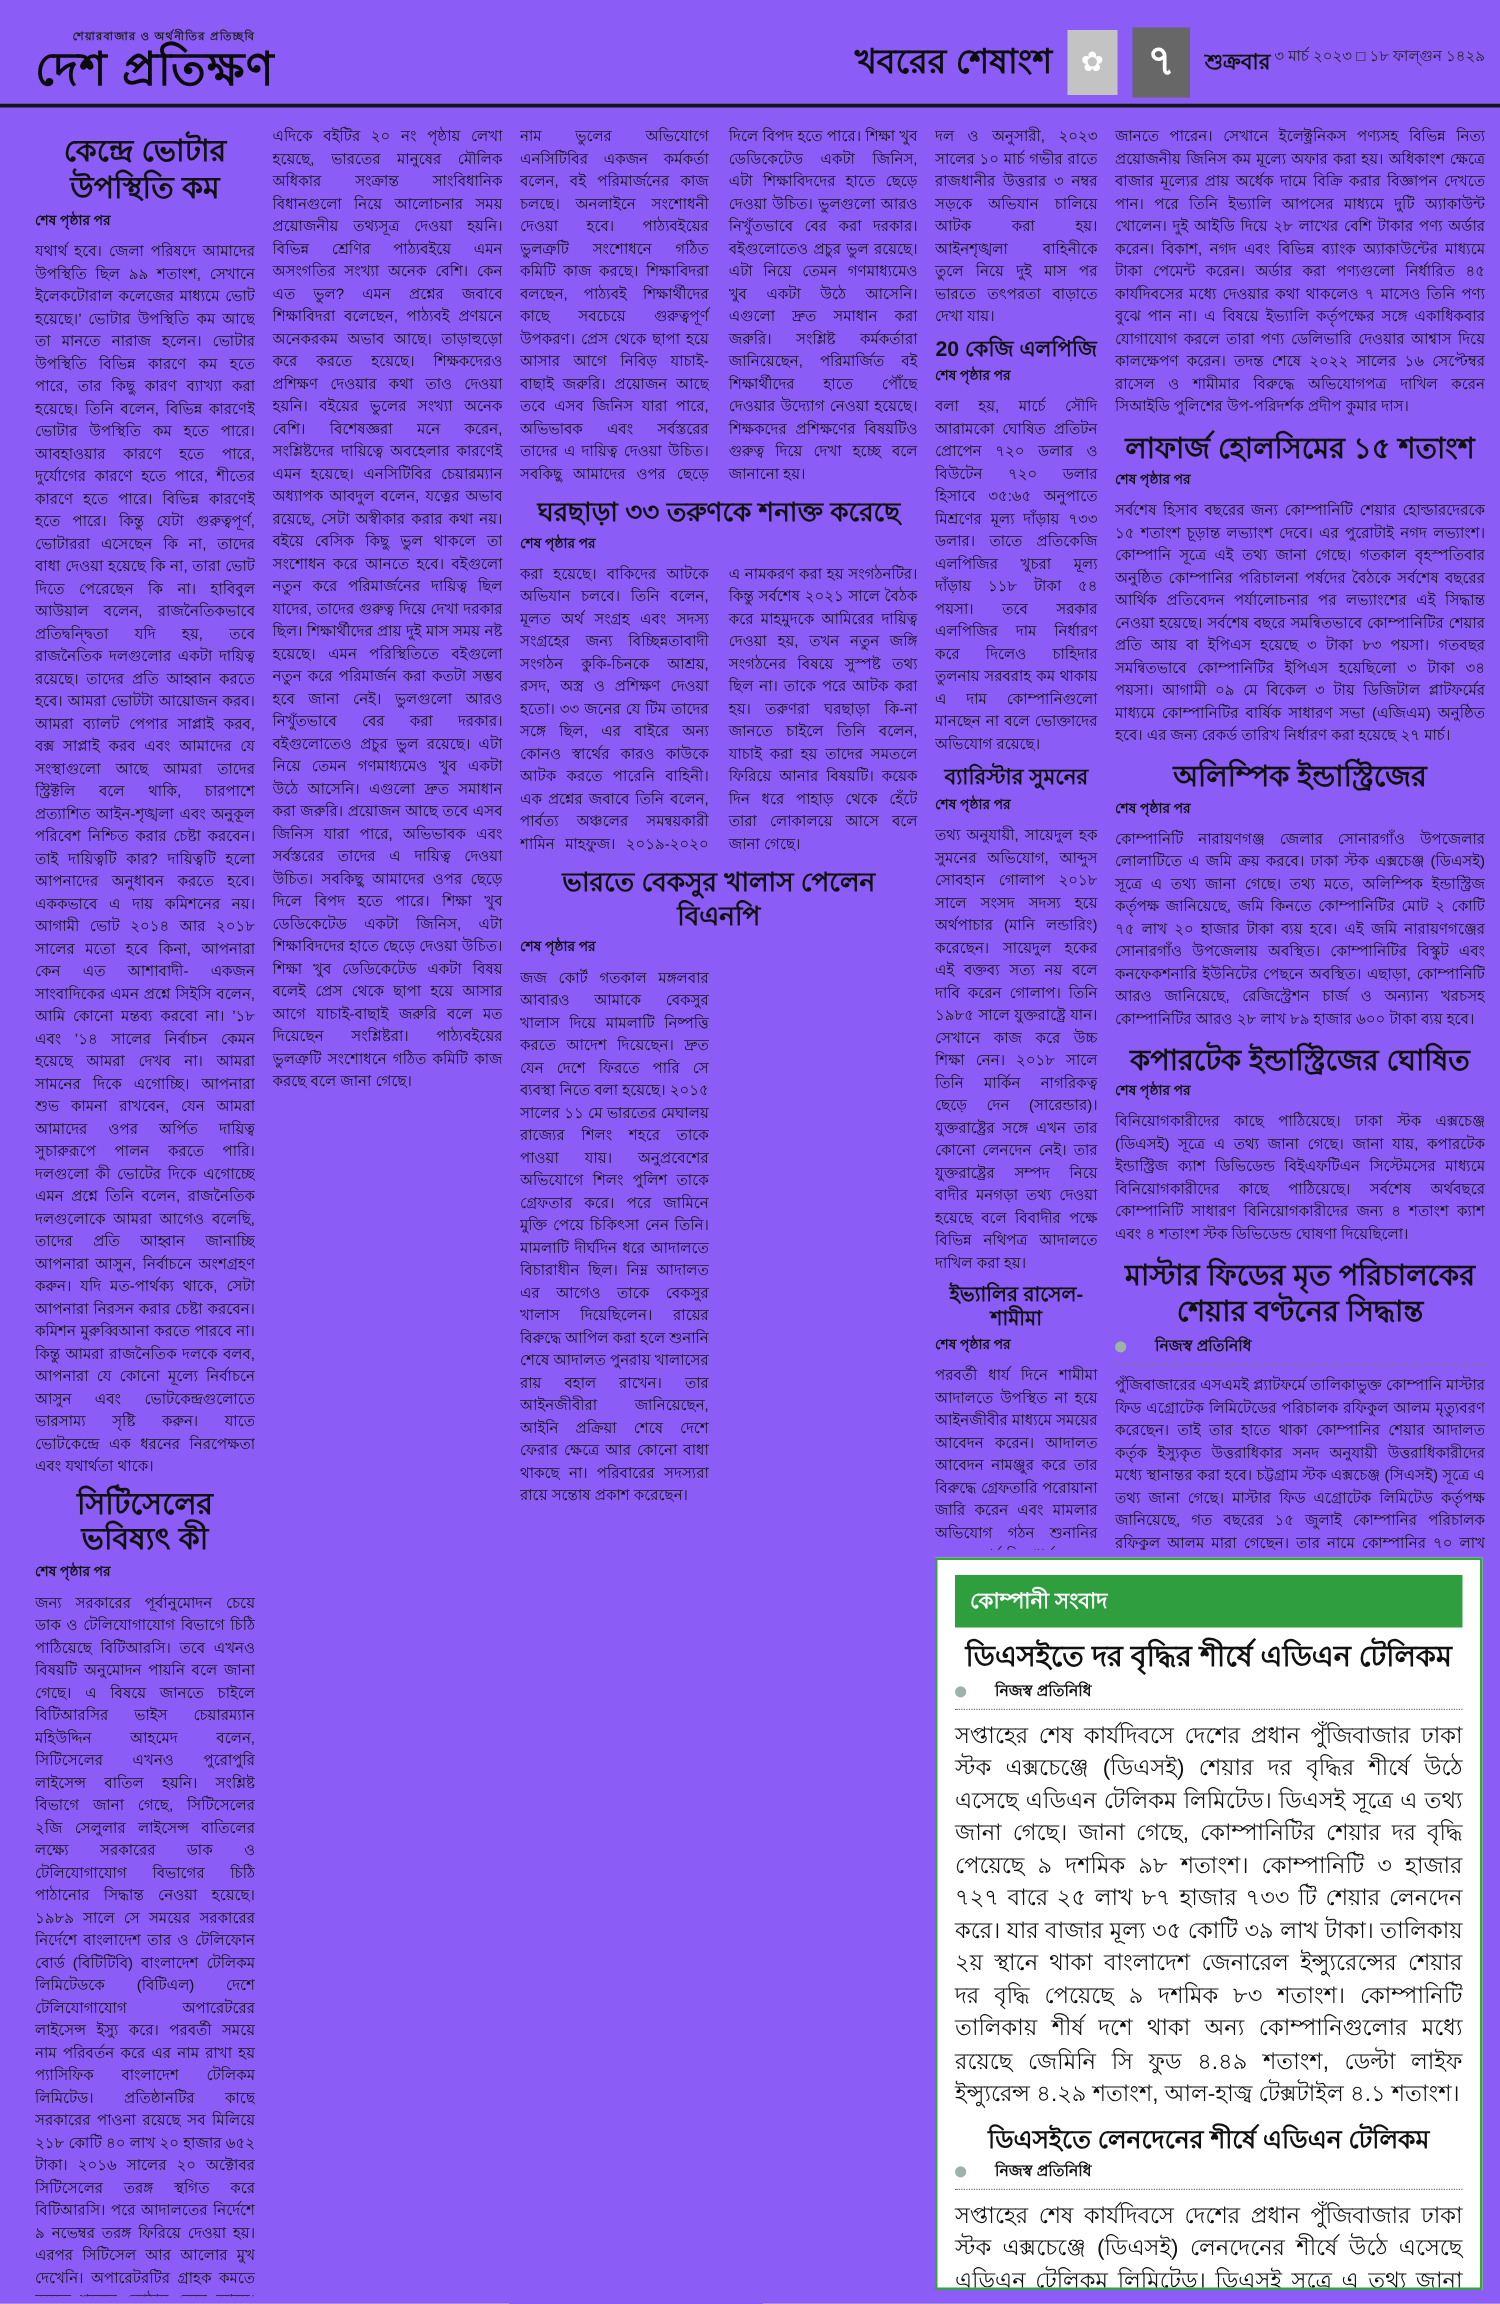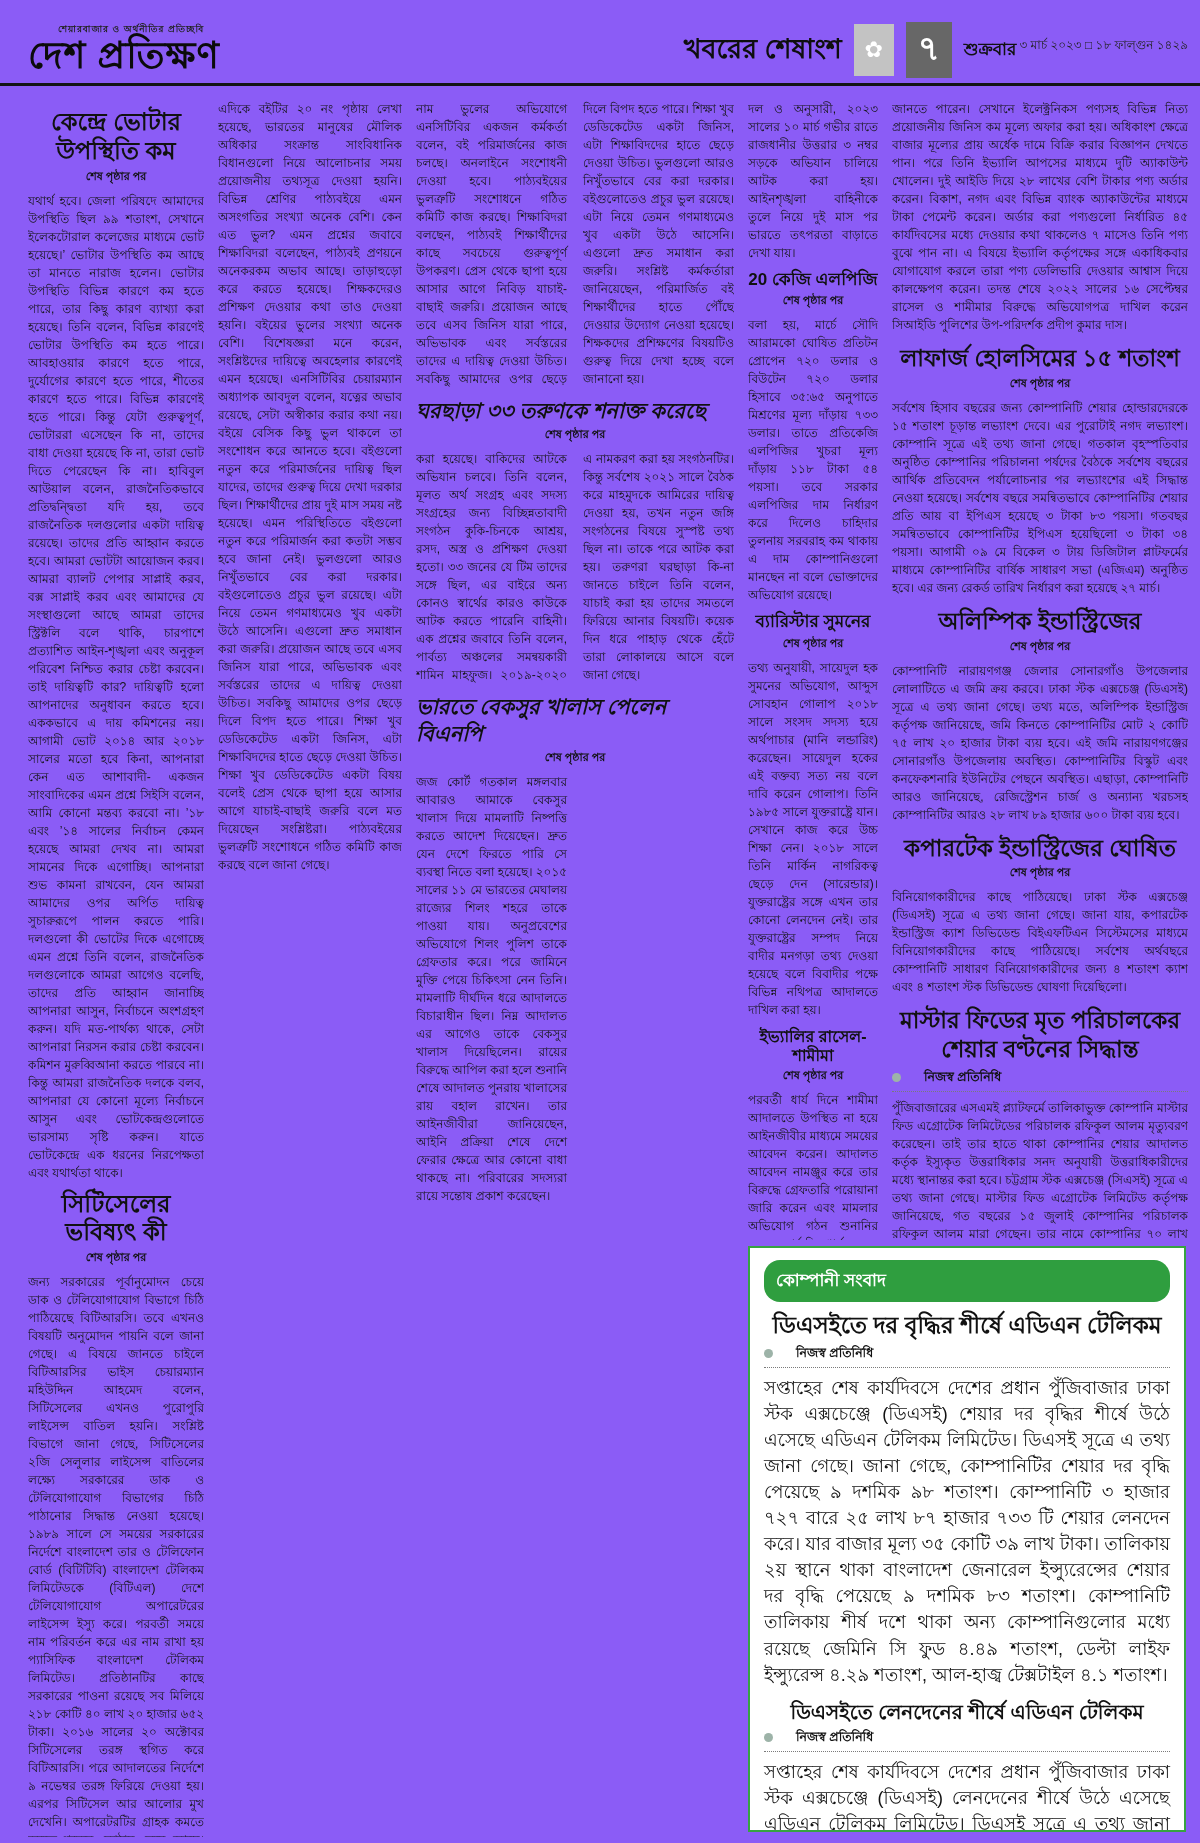--- a/index.html
+++ b/index.html
@@ -20,30 +20,30 @@
   .dateline{font-size:12px;color:#222;}
   
   .col{position:absolute;top:100px;overflow:hidden;box-sizing:border-box;}
   #c0{left:28px;width:176px;height:1737px;}
   #c1{left:218px;width:184px;height:1737px;}
   #cM{left:416px;width:318px;height:1737px;column-count:2;column-gap:16px;column-fill:auto;}
   #cE{left:748px;width:130px;height:1140px;}
   #cW{left:892px;width:296px;height:1140px;}
   .body{font-size:12px;line-height:1.5;text-align:justify;color:#141414;}
   .h-col{font-size:24px;font-weight:900;text-align:center;line-height:1.2;margin:8px 0 2px;}
-  .h-span{font-size:21px;font-weight:900;text-align:left;line-height:1.25;margin:10px 0 2px;column-span:all;font-style:italic;}
+  .h-span{font-size:21px;font-weight:900;text-align:center;line-height:1.25;margin:10px 0 2px;column-span:all;}
   .h-wide{font-size:23px;font-weight:900;text-align:center;line-height:1.25;margin:10px 0 2px;}
-  .kicker{font-size:11px;font-weight:bold;text-align:center;margin:0 0 5px;}
+  .kicker{font-size:11px;font-weight:bold;text-align:left;margin:0 0 5px;}
   .byline{display:flex;align-items:center;gap:23px;font-size:12.5px;font-weight:bold;margin:4px 0 2px;}
   .byline .dot{width:9px;height:9px;border-radius:50%;background:#9db3a8;display:inline-block;}
   .dotrule{border-bottom:1.5px dotted #7a7a7a;margin:3px 0 7px;}
   
   #cobox{position:absolute;left:748px;top:1246px;width:438px;height:586px;border:2px solid #37a341;
          box-sizing:border-box;padding:12px 14px;overflow:hidden;background:#fff;}
-  .cobar{background:#2f9e3f;color:#fff;font-size:17px;font-weight:900;padding:7px 12px;margin-bottom:10px;border-radius:16px;}
+  .cobar{background:#2f9e3f;color:#fff;font-size:17px;font-weight:900;padding:7px 12px;margin-bottom:10px;}
   .co-h1{font-size:23px;font-weight:700;text-align:center;line-height:1.2;margin:4px 0 2px;}
   .co-h2{font-size:20px;font-weight:900;text-align:center;line-height:1.2;margin:12px 0 2px;}
   .cobody{font-size:18px;line-height:1.45;text-align:justify;}
 </style>
 </head>
 <body>
 
 <div id="page">
 
   <div id="hdr">

